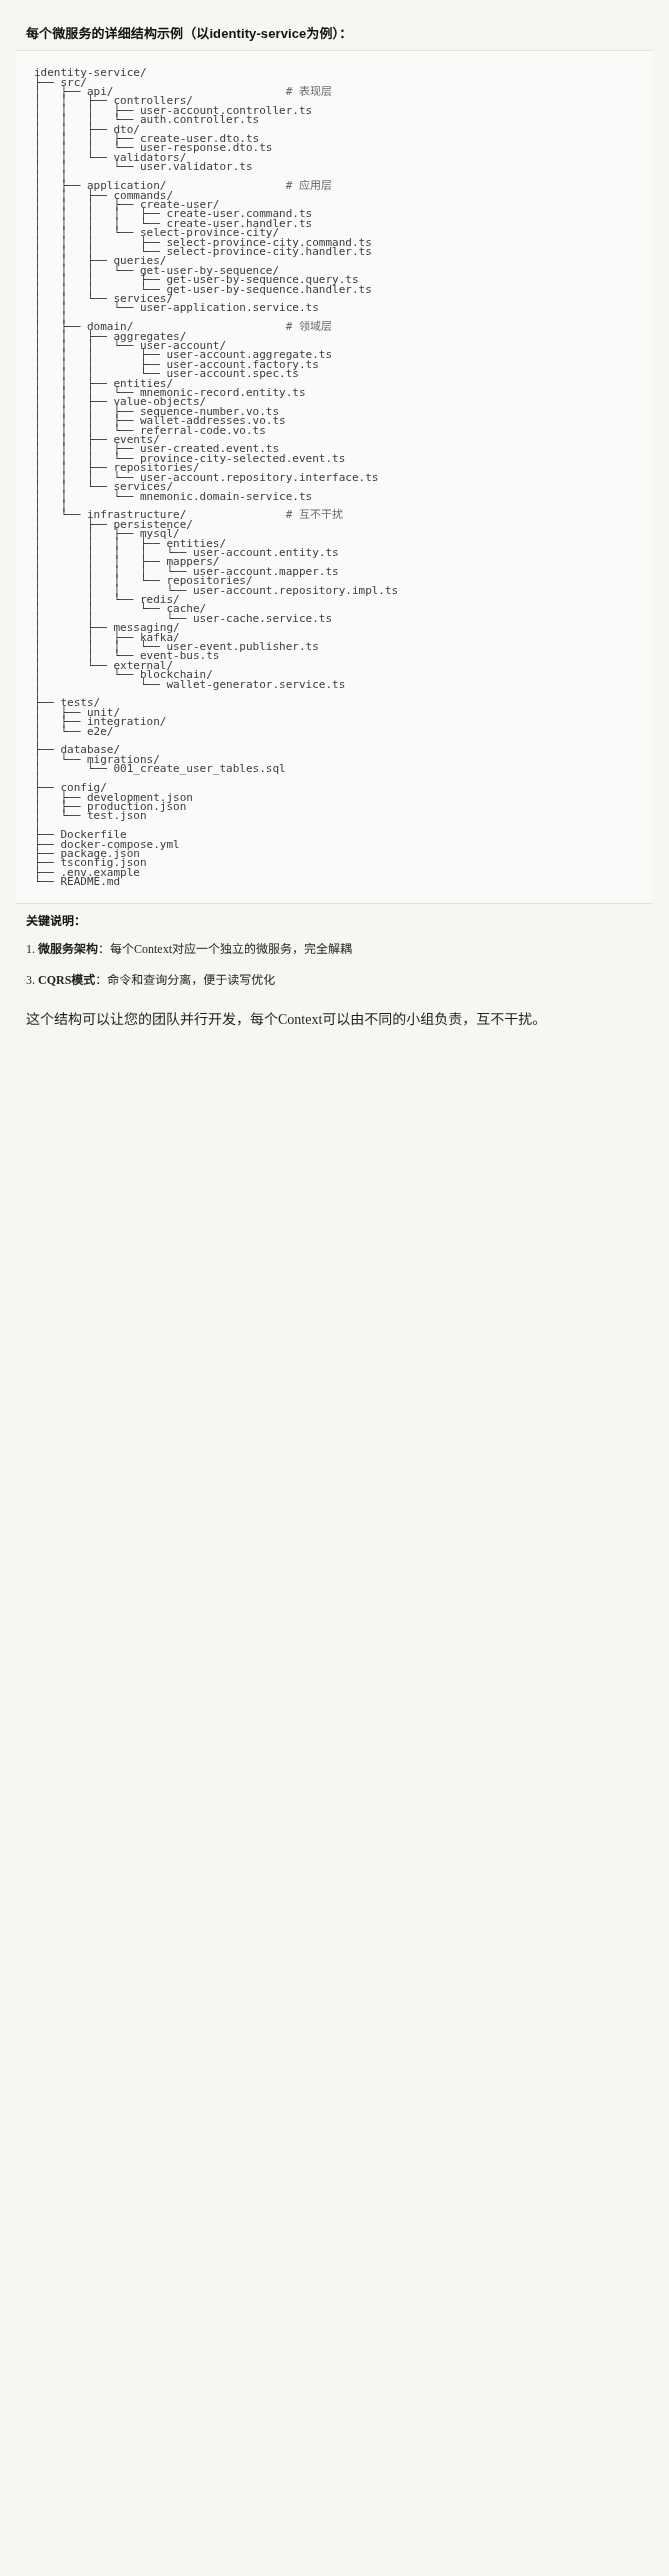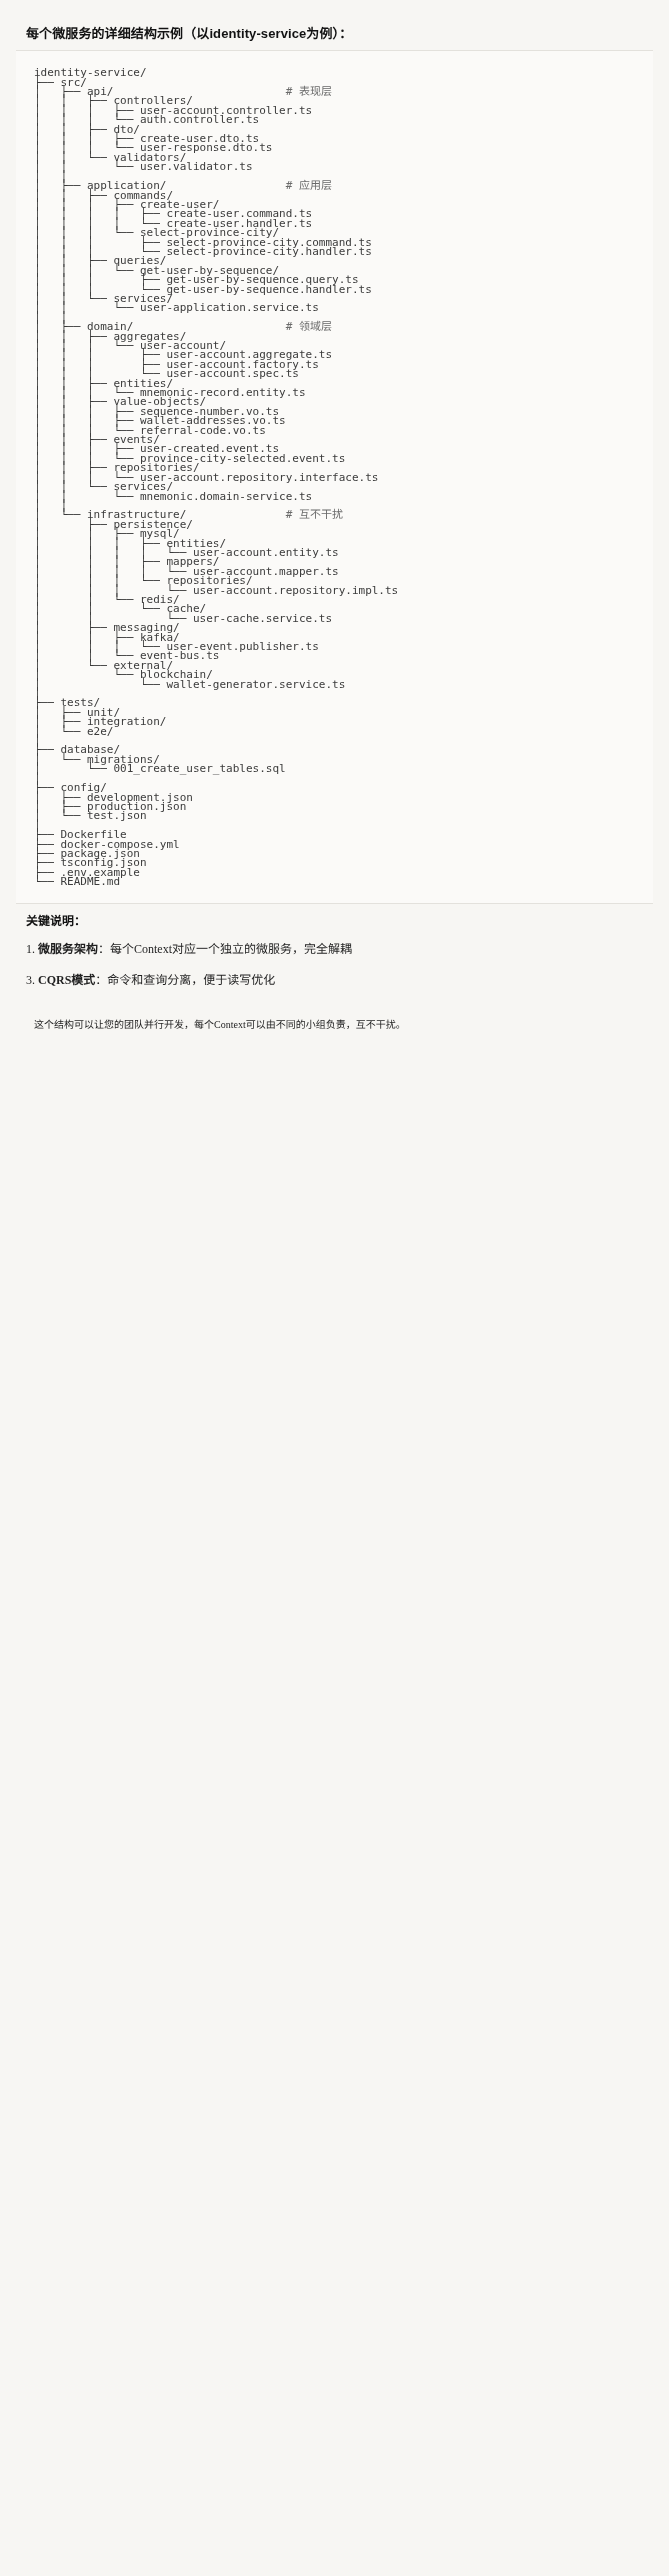--- a/index.html
+++ b/index.html
@@ -83,25 +83,25 @@
     display: inline;
   }
   ol.kp-list > li .kp-term {
     font-weight: bold;
   }
   ol.kp-list > li .kp-desc {
     font-weight: normal;
   }
 
   .closing {
-    font-size: 10px;
+    font-size: 14px;
     line-height: 1.55;
     color: #1f1f1f;
     padding: 5px 10px 11.3px 10px;
-    margin: 8px;
+    margin: 0;
   }
 </style>
 </head>
 <body>
 
 <div class="page">
 
   <h1 class="doc-title">每个微服务的详细结构示例（以identity-service为例）：</h1>
 
   <div class="code-block">

